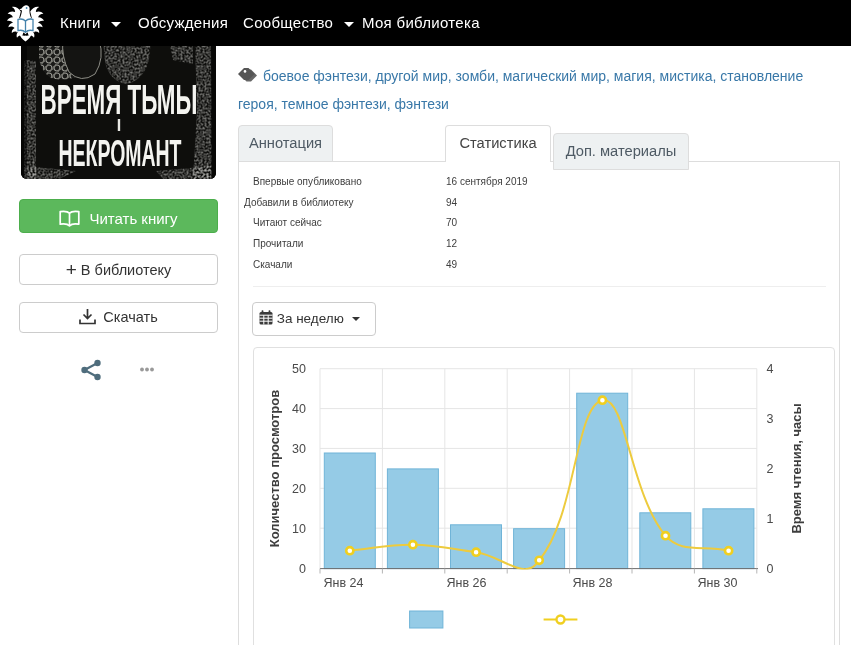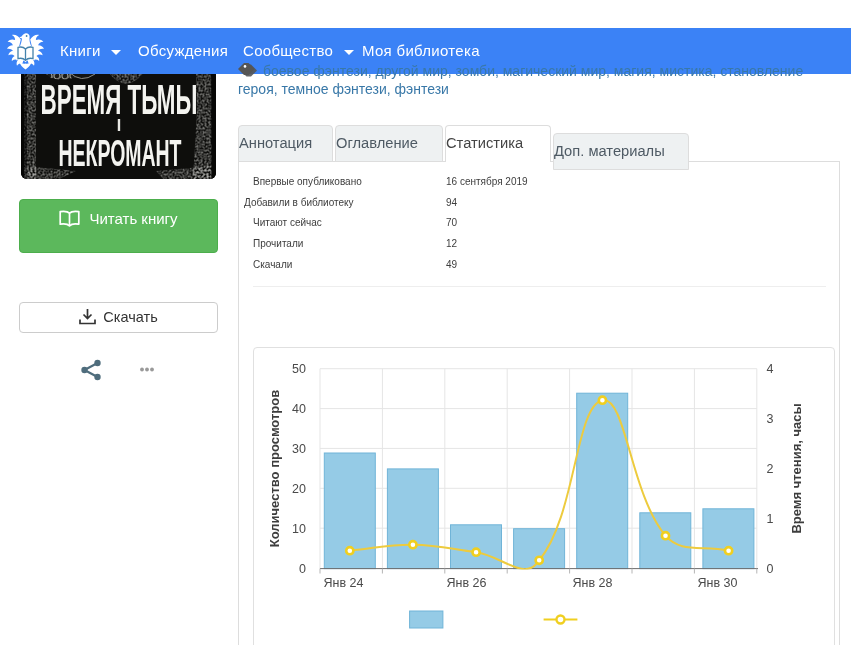--- a/index.html
+++ b/index.html
@@ -2,44 +2,44 @@
 <html><head>
 <meta charset="utf-8">
 <style>
   * { margin:0; padding:0; box-sizing:border-box; }
   html,body { width:851px; height:645px; overflow:hidden; background:#fff;
     font-family:"Liberation Sans", sans-serif; }
   #page { position:relative; width:851px; height:645px; }
   .abs { position:absolute; }
 
   
-  #nav { left:0; top:0; width:851px; height:46px; background:#3b82f6;margin-top:28px; }
+  #nav { left:0; top:0; width:851px; height:46px; background:#000000; }
   #nav .menu { position:absolute; top:0; height:46px; line-height:46px;
     color:#fff; font-size:15px; letter-spacing:0.3px; white-space:nowrap; }
   .caret { display:inline-block; width:0; height:0; border-left:5px solid transparent;
     border-right:5px solid transparent; border-top:5px solid #fff; margin-left:6px; vertical-align:middle; }
 
   
   .btn { position:absolute; left:19px; width:199px; border-radius:4px;
     text-align:center; font-size:14.5px; color:#333; background:#fff;
     border:1px solid #ccc; }
-  #btn-read { top:199px; height:54px; background:#5cb85c; border-color:#4cae4c;
+  #btn-read { top:199px; height:34px; background:#5cb85c; border-color:#4cae4c;
     color:#fff; font-size:15px; line-height:37px; }
   #btn-lib { top:254px; height:31px; line-height:29px; }
   #btn-dl { top:302px; height:31px; line-height:29px; }
 
   
-  #tags { left:238px; top:61.5px; width:575px; font-size:14px; line-height:18px;
+  #tags { left:238px; top:61.5px; width:575px; font-size:14px; line-height:28px;
     color:#3978a8; }
   #tags a { color:#3978a8; text-decoration:none; }
 
   
   .tab { position:absolute; top:125px; height:37px; background:#eef1f2;
     border:1px solid #ddd; border-radius:4px 4px 0 0; font-size:14.7px; color:#4e5a64;
-    line-height:35px; }
+    line-height:35px; text-align:center; }
   .tab.active { background:#fff; border-bottom:0; height:37px; color:#444; z-index:3; }
   #panel { left:238px; top:161px; width:602px; height:486px; border:1px solid #ddd;
     border-top:1px solid #ddd; background:#fff; }
 
   
   .srow { position:absolute; font-size:10px; color:#3d3d3d; white-space:nowrap; }
 
   
   #week { left:252px; top:302px; width:124px; height:34px; border:1px solid #ccc;
     border-radius:4px; background:#fff; font-size:13.5px; color:#333; line-height:32px; }
@@ -130,20 +130,21 @@
     <div class="menu" style="left:362px;">Моя библиотека</div>
   </div>
 
   <div class="btn" id="btn-read">
     <svg style="vertical-align:-3px; margin-right:9px;" width="21" height="17" viewBox="0 0 21 17">
       <g fill="none" stroke="#fff" stroke-width="1.7" stroke-linejoin="round">
         <path d="M10.5 3.2 C8.8 1.4 5.6 1 1.2 1.6 L1.2 14.2 C5.6 13.6 8.8 14 10.5 15.8 C12.2 14 15.4 13.6 19.8 14.2 L19.8 1.6 C15.4 1 12.2 1.4 10.5 3.2 Z"></path>
         <path d="M10.5 3.2 L10.5 15.8"></path>
       </g>
     </svg>Читать книгу</div>
+  <div class="btn" id="btn-lib"><span style="font-size:19px; vertical-align:-1px;">+</span> В библиотеку</div>
   <div class="btn" id="btn-dl">
     <svg style="vertical-align:-3px; margin-right:7px;" width="17" height="17" viewBox="0 0 17 17">
       <g stroke="#333" stroke-width="1.7" fill="none">
         <path d="M8.5 1 L8.5 10 M4.5 6.5 L8.5 10.5 L12.5 6.5"></path>
         <path d="M1 11.5 L1 15.5 L16 15.5 L16 11.5"></path>
       </g>
     </svg>Скачать</div>
 
   <svg class="abs" style="left:80px; top:359px;" width="22" height="22" viewBox="0 0 22 22">
     <g fill="#4f6d7d">
@@ -166,36 +167,48 @@
       <g fill="#555">
         <path d="M7.5 0.5 L12 0.5 L18 6.5 L12 12.5 L7.5 12.5 L1.5 6.5 Z" transform="translate(1,1)" opacity="0.9"></path>
         <path d="M6 0 L10.5 0 L16.5 6 L10.5 12 L6 12 L0 6 Z"></path>
         <circle cx="7" cy="3.4" r="1.3" fill="#fff"></circle>
       </g>
     </svg><a>боевое фэнтези</a>, <a>другой мир</a>, <a>зомби</a>, <a>магический мир</a>, <a>магия</a>, <a>мистика</a>, <a>становление героя</a>, <a>темное фэнтези</a>, <a>фэнтези</a>
   </div>
 
   <div class="abs" id="panel"></div>
   <div class="tab" style="left:238px; width:95px;">Аннотация</div>
-  <div class="tab" style="left:335px; width:108px;">Оглавление</div>
   <div class="tab active" style="left:445px; width:106px;">Статистика</div>
   <div class="tab" style="left:553px; width:136px;margin-top:8px;">Доп. материалы</div>
 
   <div class="srow" style="left:253px; top:176px;">Впервые опубликовано</div>
   <div class="srow" style="left:446px; top:176px;">16 сентября 2019</div>
   <div class="srow" style="left:244px; top:197px;">Добавили в библиотеку</div>
   <div class="srow" style="left:446px; top:197px;">94</div>
   <div class="srow" style="left:253px; top:217px;">Читают сейчас</div>
   <div class="srow" style="left:446px; top:217px;">70</div>
   <div class="srow" style="left:253px; top:238px;">Прочитали</div>
   <div class="srow" style="left:446px; top:238px;">12</div>
   <div class="srow" style="left:253px; top:259px;">Скачали</div>
   <div class="srow" style="left:446px; top:259px;">49</div>
   <div class="abs" style="left:253px; top:286px; width:573px; border-top:1px solid #eee;"></div>
 
+  <div class="abs" id="week">
+    <svg style="vertical-align:-2px; margin-left:6px;" width="14" height="15" viewBox="0 0 14 15">
+      <g fill="#3a3a3a">
+        <rect x="0.5" y="2" width="13" height="12.5" rx="1.5"></rect>
+        <rect x="2.6" y="0.2" width="1.8" height="3.2" rx="0.7"></rect>
+        <rect x="9.6" y="0.2" width="1.8" height="3.2" rx="0.7"></rect>
+      </g>
+      <g stroke="#fff" stroke-width="1">
+        <path d="M0.5 5.2 H13.5 M4.8 5.2 V14.5 M9.2 5.2 V14.5 M0.5 8.2 H13.5 M0.5 11.2 H13.5"></path>
+      </g>
+    </svg>
+    За неделю <span class="caret" style="border-top-color:#333; border-left-width:4px; border-right-width:4px; border-top-width:4px; margin-left:4px;"></span>
+  </div>
 
   <div class="abs" id="chartbox"></div>
 
   <svg class="abs" style="left:0; top:0;" width="851" height="645" viewBox="0 0 851 645">
 
     <g stroke="#e5e5e5" stroke-width="1">
       <path d="M320 368.7 H756.8 M320 408.6 H756.8 M320 448.4 H756.8 M320 488.3 H756.8 M320 528.2 H756.8"></path>
       <path d="M320 368.7 V568.6 M382.4 368.7 V568.6 M444.8 368.7 V568.6 M507.2 368.7 V568.6 M569.6 368.7 V568.6 M632 368.7 V568.6 M694.4 368.7 V568.6 M756.8 368.7 V568.6"></path>
     </g>
 

